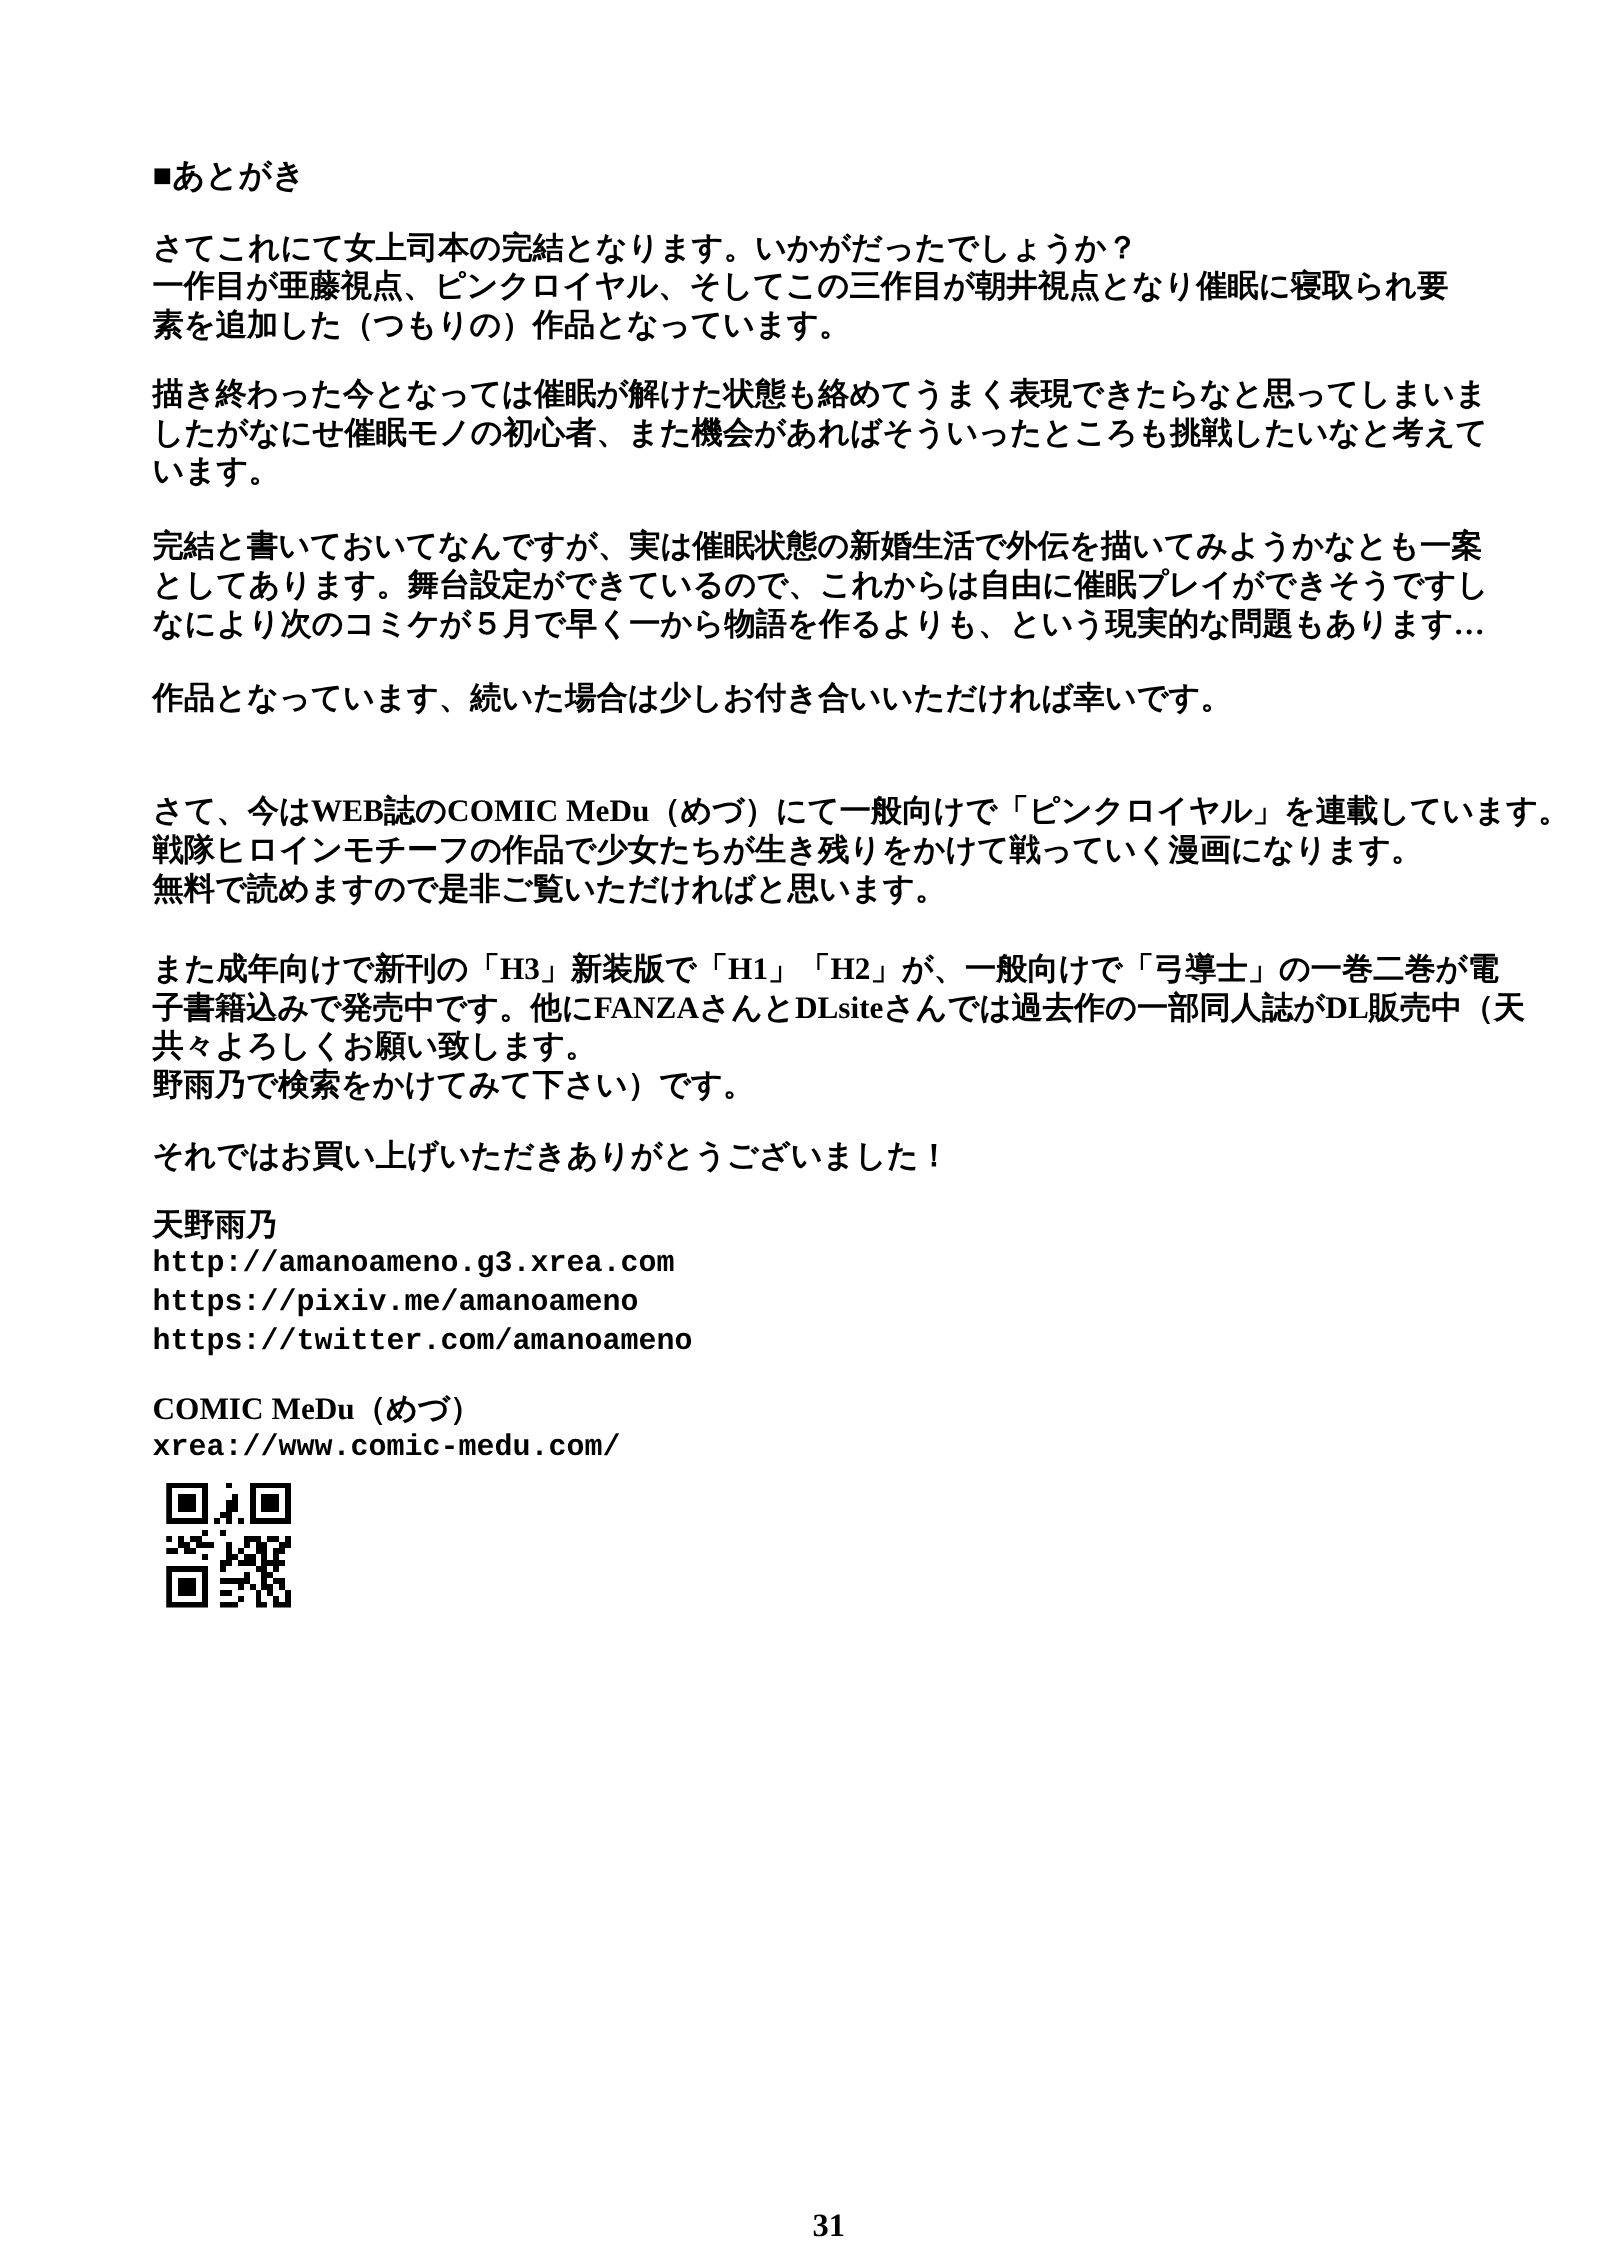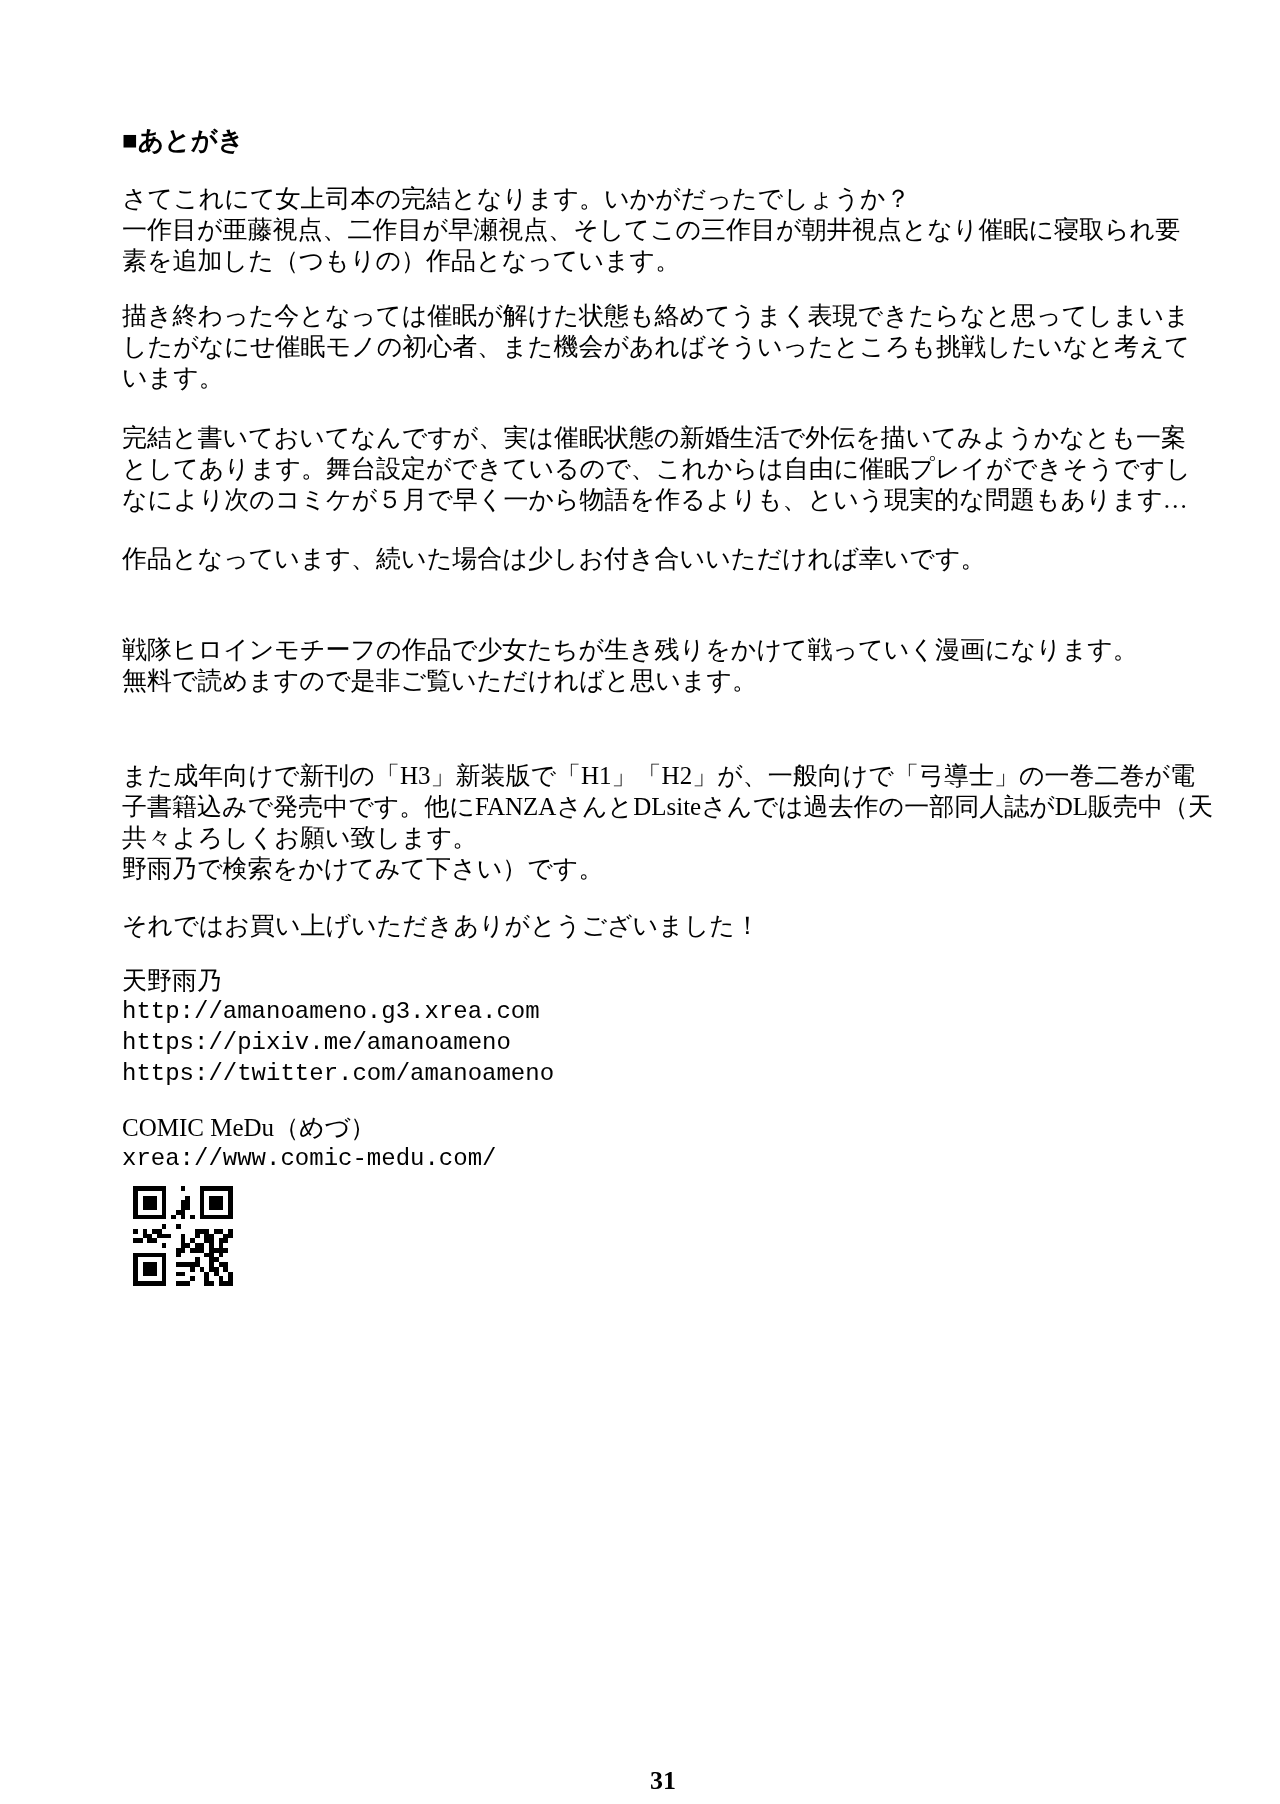--- a/index.html
+++ b/index.html
@@ -5,62 +5,63 @@
   html,body{margin:0;padding:0;}
   body{
     width:1280px;height:1804px;
     background:#ffffff;color:#000000;
     position:relative;overflow:hidden;
     font-family:"Liberation Serif","DejaVu Serif",serif;
   }
   .block{position:absolute;left:122px;}
   .line{
     font-size:25px;line-height:31px;white-space:nowrap;
-    font-weight:400;
+    font-weight:700;
   }
   .heading{font-size:26px;line-height:31px;font-weight:600;white-space:nowrap;}
   .latin{font-family:"Liberation Mono","DejaVu Sans Mono",monospace;font-size:24px;}
   .qr-wrap{position:absolute;left:133px;top:1186px;width:100px;height:100px;}
   .qr-wrap svg{display:block;width:100px;height:100px;}
   .qr-wrap rect{fill:#000000;}
   .pagenum{
     position:absolute;top:1766px;left:0;width:100%;
     text-align:center;font-size:26px;font-weight:bold;line-height:30px;margin-left:23px;
   }
 </style>
 </head>
 <body>
 
 <div>
 
   <div class="block heading" style="top:125px">■あとがき</div>
 
   <div class="block" style="top:183px">
     <div class="line">さてこれにて女上司本の完結となります。いかがだったでしょうか？</div>
-    <div class="line">一作目が亜藤視点、二作目が早瀬視点、そしてこの三作目が朝井視点となり催眠に寝取られ要</div>
+    <div class="line">一作目が亜藤視点、ピンクロイヤル、そしてこの三作目が朝井視点となり催眠に寝取られ要</div>
     <div class="line">素を追加した（つもりの）作品となっています。</div>
   </div>
 
   <div class="block" style="top:300px">
     <div class="line">描き終わった今となっては催眠が解けた状態も絡めてうまく表現できたらなと思ってしまいま</div>
     <div class="line">したがなにせ催眠モノの初心者、また機会があればそういったところも挑戦したいなと考えて</div>
     <div class="line">います。</div>
   </div>
 
   <div class="block" style="top:422px">
     <div class="line">完結と書いておいてなんですが、実は催眠状態の新婚生活で外伝を描いてみようかなとも一案</div>
     <div class="line">としてあります。舞台設定ができているので、これからは自由に催眠プレイができそうですし</div>
     <div class="line">なにより次のコミケが５月で早く一から物語を作るよりも、という現実的な問題もあります…</div>
   </div>
 
   <div class="block" style="top:543px">
     <div class="line">作品となっています、続いた場合は少しお付き合いいただければ幸いです。</div>
   </div>
 
   <div class="block" style="top:634px">
+    <div class="line">さて、今はWEB誌のCOMIC MeDu（めづ）にて一般向けで「ピンクロイヤル」を連載しています。</div>
     <div class="line">戦隊ヒロインモチーフの作品で少女たちが生き残りをかけて戦っていく漫画になります。</div>
     <div class="line">無料で読めますので是非ご覧いただければと思います。</div>
   </div>
 
   <div class="block" style="top:760px">
     <div class="line">また成年向けで新刊の「H3」新装版で「H1」「H2」が、一般向けで「弓導士」の一巻二巻が電</div>
     <div class="line">子書籍込みで発売中です。他にFANZAさんとDLsiteさんでは過去作の一部同人誌がDL販売中（天</div>
     <div class="line">共々よろしくお願い致します。</div>
     <div class="line">野雨乃で検索をかけてみて下さい）です。</div>
   </div>

